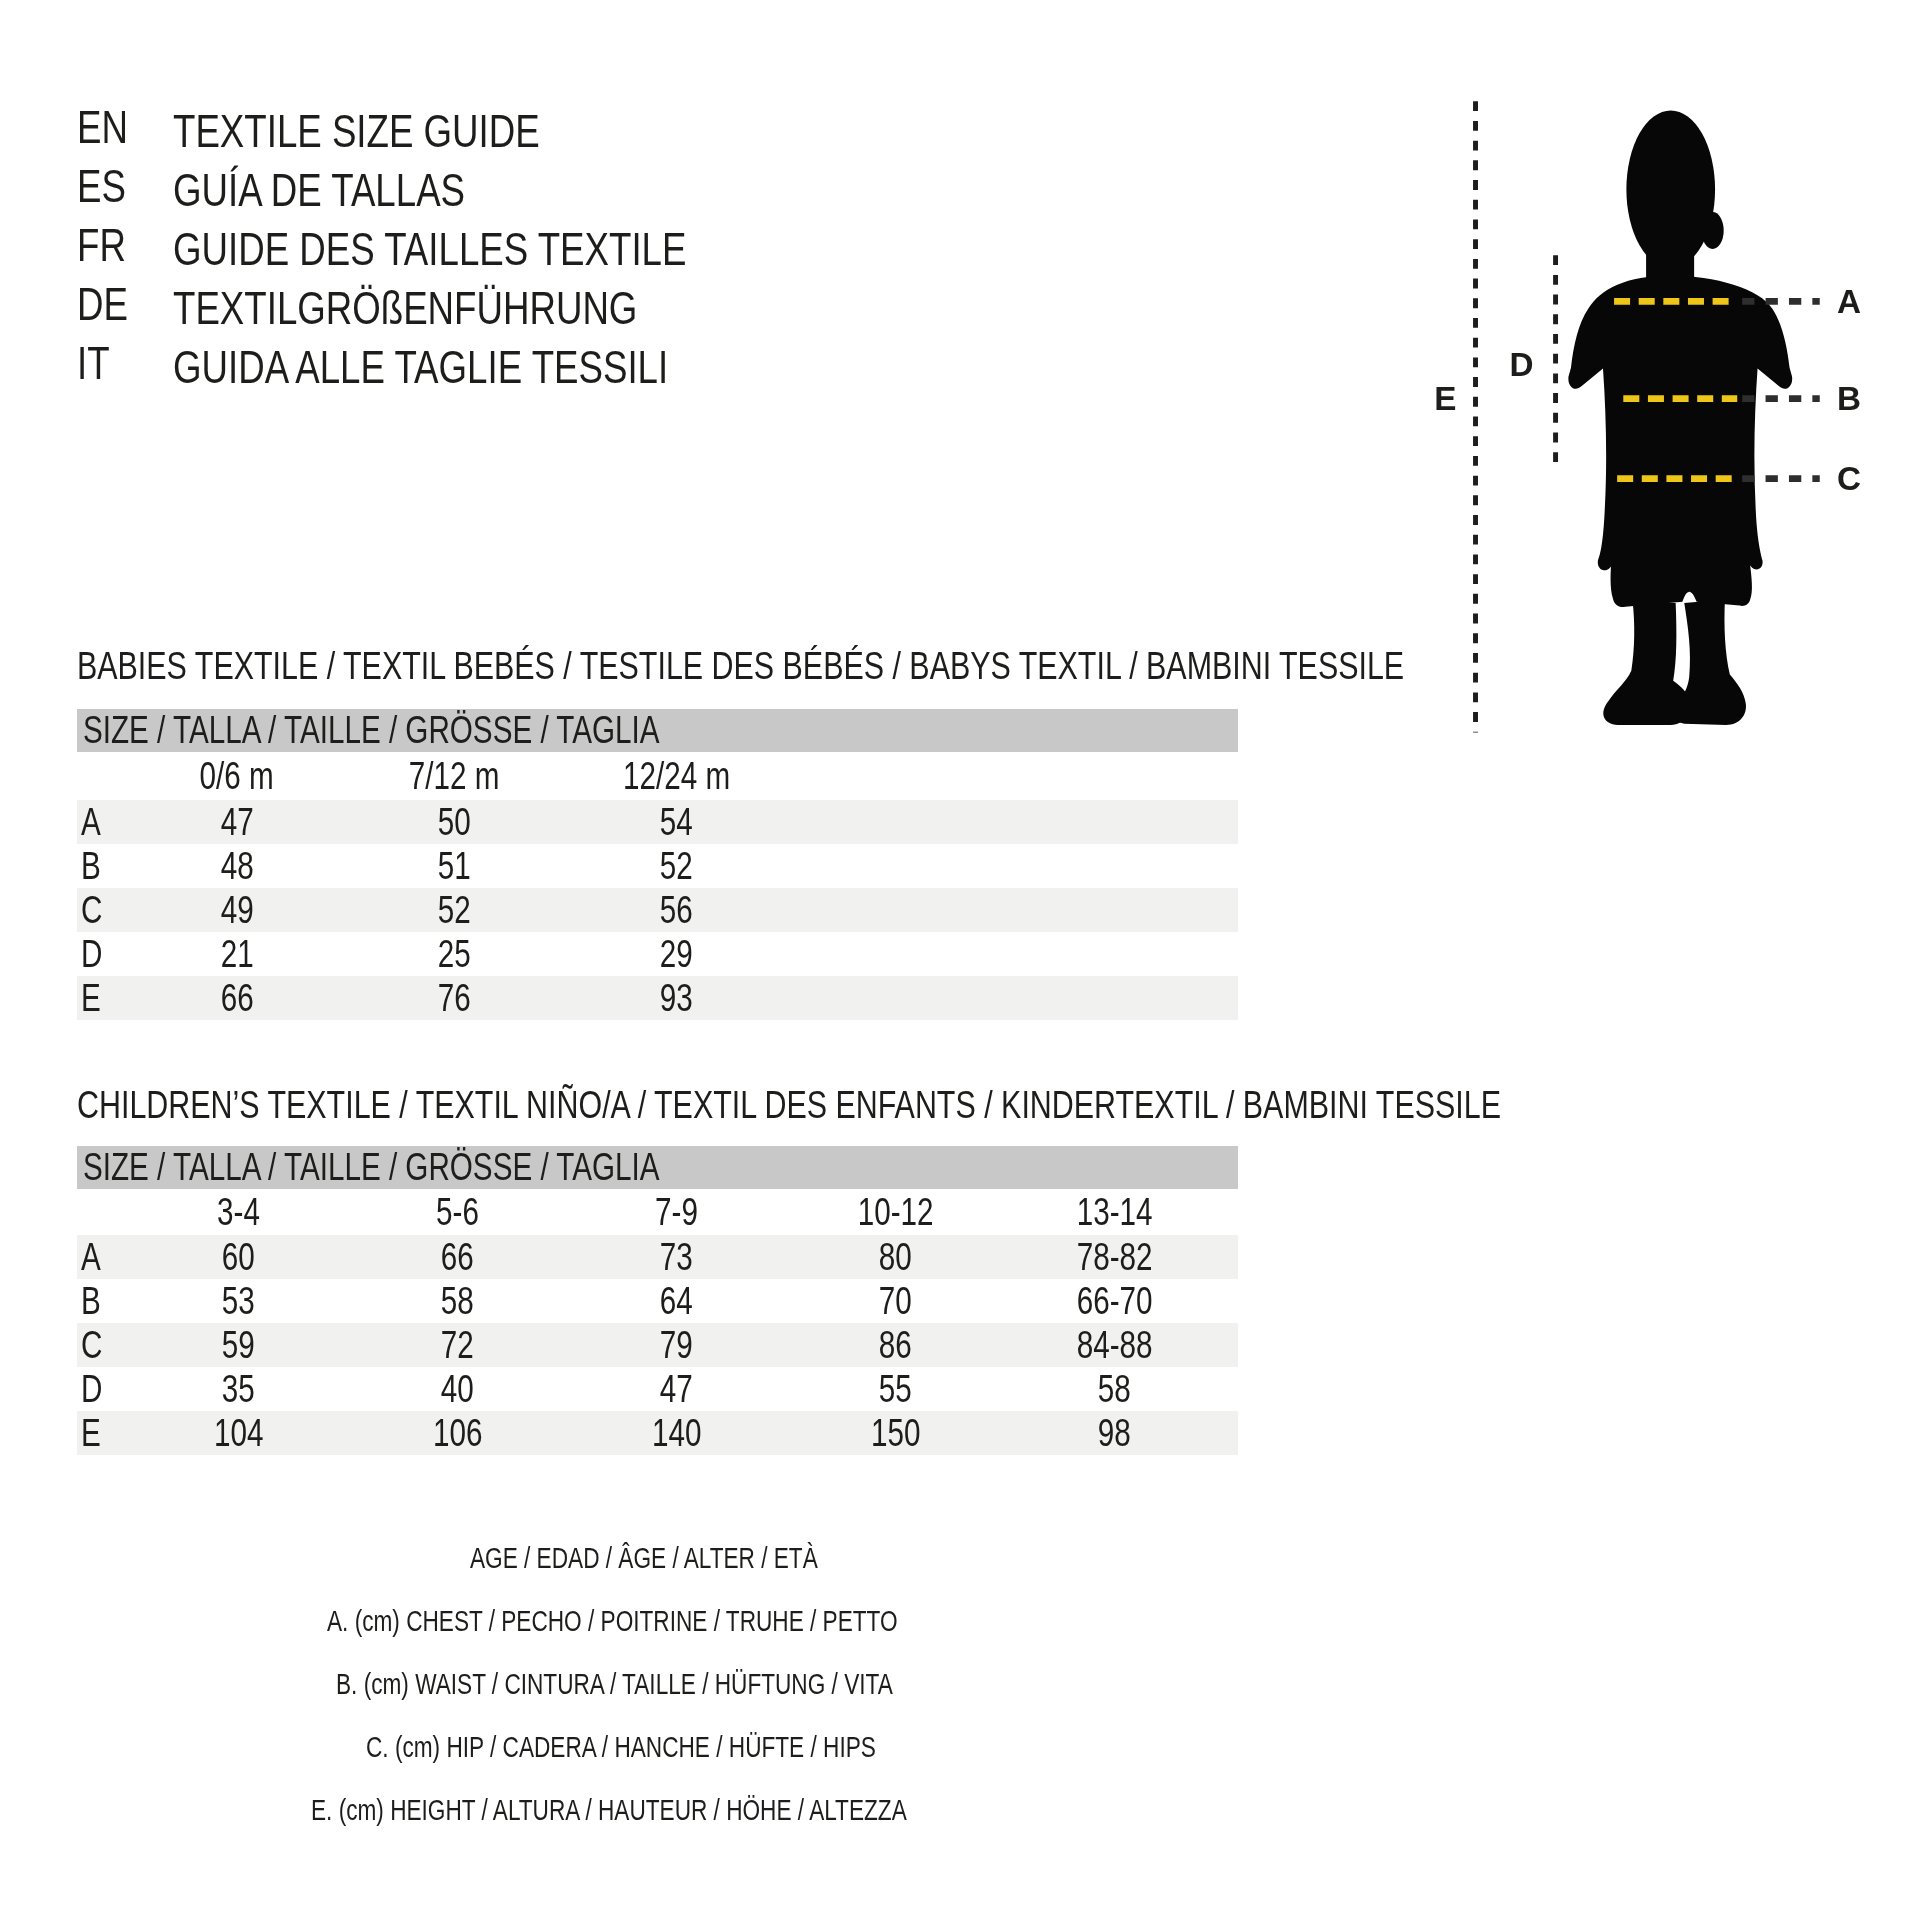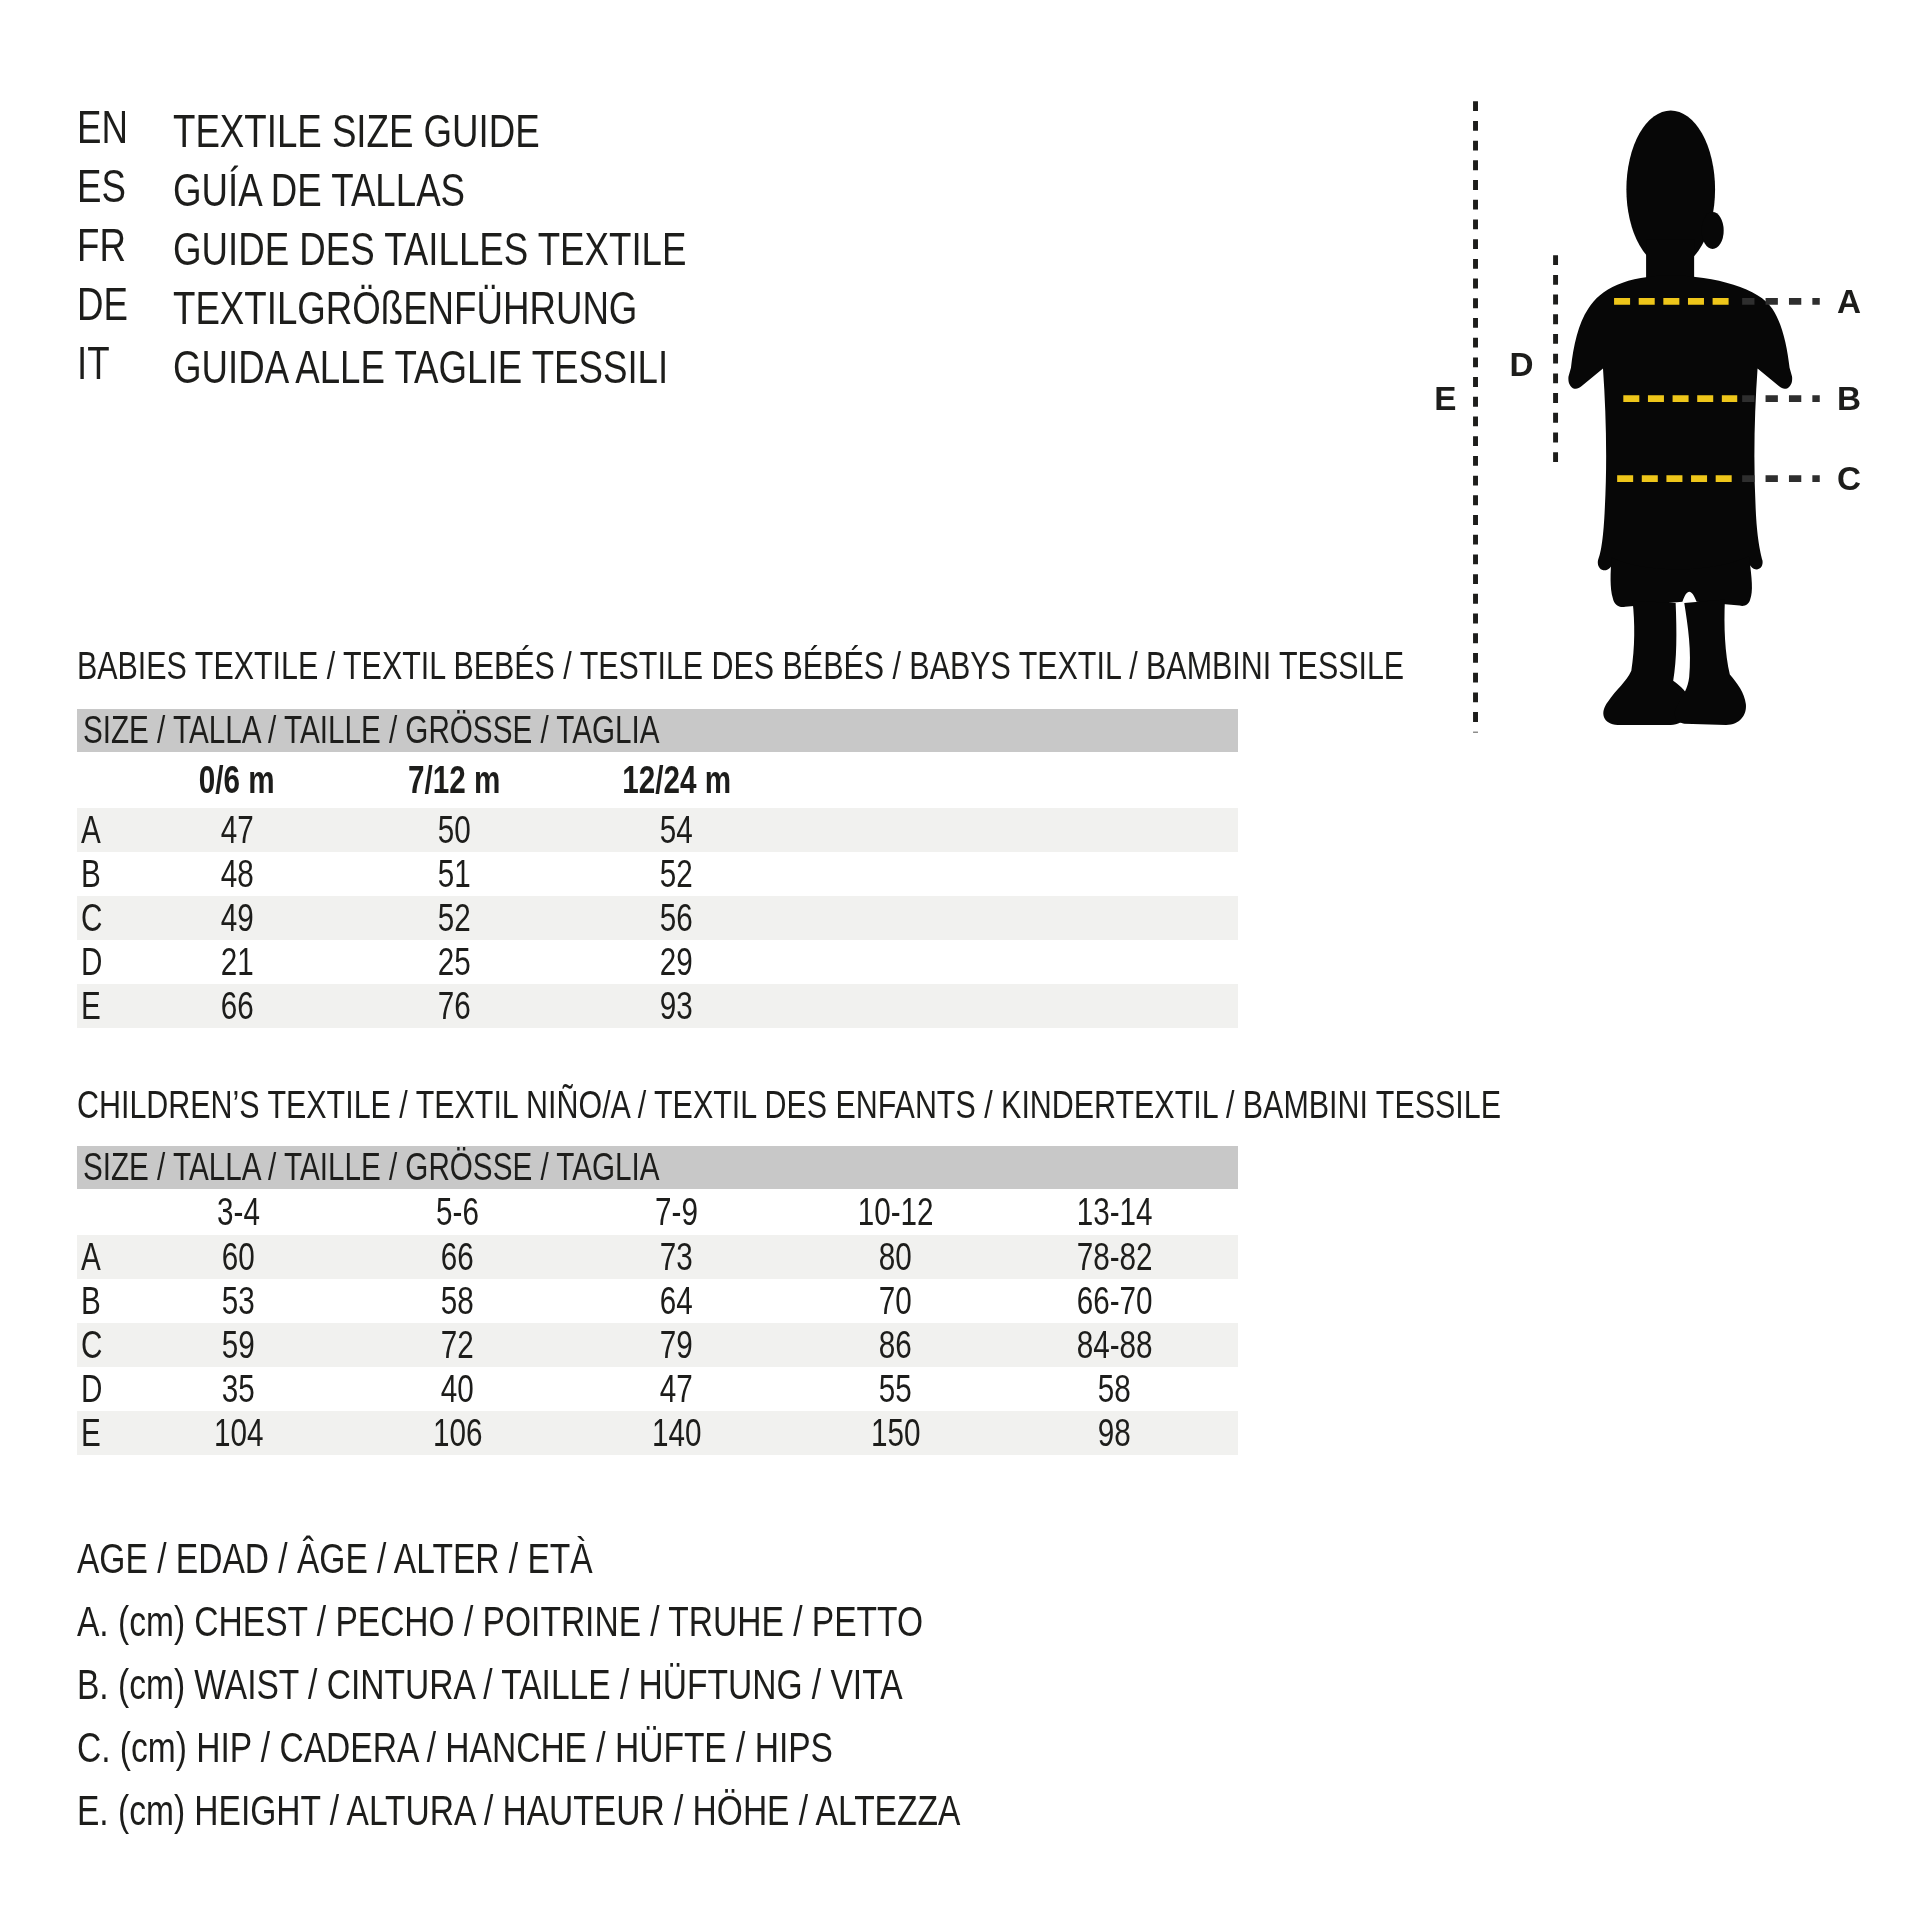--- a/index.html
+++ b/index.html
@@ -28,28 +28,28 @@
   .section-title{font-size:39px;height:49px;display:flex;align-items:center;}
 
   
   .size-table{left:77px;width:1161px;}
   .size-bar{height:43px;background:#c8c8c8;display:flex;align-items:center;padding-left:6.2px;font-size:38px;}
   .grid-b{display:grid;grid-template-columns:52px 216px 219px 225px 1fr;}
   .grid-c{display:grid;grid-template-columns:52px 219px 219px 219px 219px 219px 1fr;}
   .colhdr{font-size:38px;}
   .colhdr>div,.drow>div{display:flex;align-items:center;justify-content:center;}
   .colhdr>div:first-child,.drow>div:first-child{justify-content:flex-start;padding-left:3.7px;}
-  .hdr-b{height:56px;font-weight:bold;}
+  .hdr-b{height:48px;}
   .hdr-c{height:46px;}
   .drow{height:44px;font-size:38px;}
   .stripe{background:#f1f1ef;}
 
   
   .legend-block{left:77px;top:1527px;width:1232px;}
-  .legend-line{height:63px;display:flex;align-items:center;font-size:43px;}
+  .legend-line{height:63px;display:flex;align-items:center;font-size:29px;justify-content:center;}
 
   
   .figure-wrap{left:1429px;top:92px;width:497px;height:702px;}
   .fig-label{font-weight:bold;font-size:54px;fill:#1d1d1b;font-family:"Liberation Sans",sans-serif;}
 </style>
 </head>
 <body>
 
 <div id="canvas">
 

